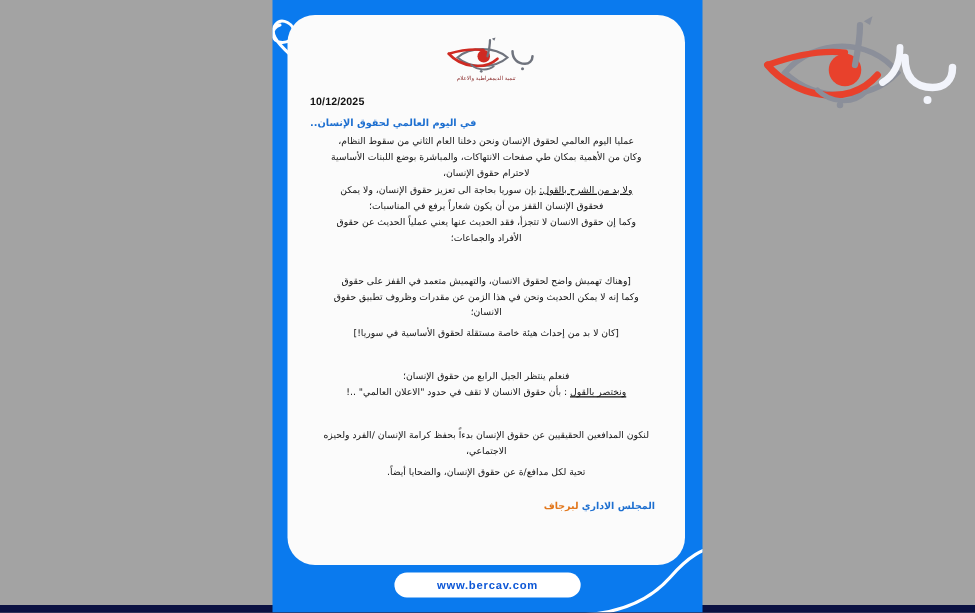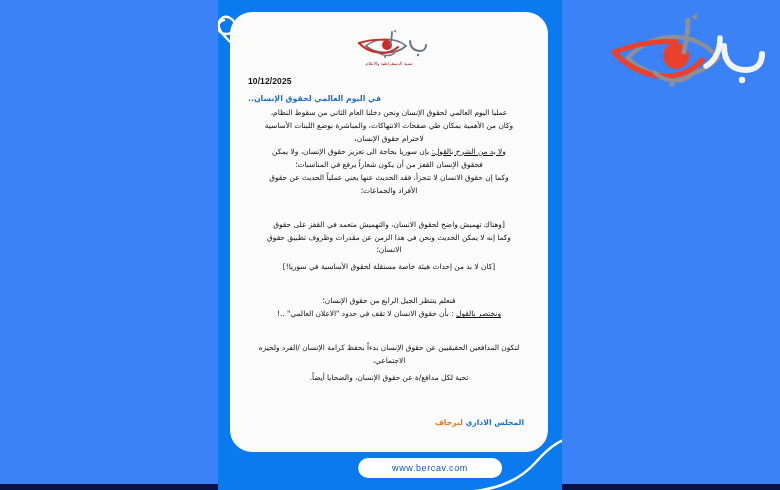--- a/index.html
+++ b/index.html
@@ -5,21 +5,21 @@
   * { margin:0; padding:0; box-sizing:border-box; }
   html, body {
     width:780px; height:490px;
     background:#0b1142;
     font-family:"DejaVu Sans", sans-serif;
     overflow:hidden;
   }
   #stage {
     position:relative;
     width:780px; height:484px;
-    background:#3b82f6;
+    background:#a3a3a3;
   }
 
   
   .brand-logo {
     position:absolute;
     left:592px; top:8px;
     width:176px; height:88px;
   }
   .brand-logo svg { display:block; width:100%; height:100%; }
 
@@ -105,42 +105,41 @@
   .u { text-decoration:underline; }
 
   
   .doc-sign {
     direction:rtl;
     text-align:right;
     font-family:"DejaVu Sans", sans-serif;
     font-size:7.6px;
     font-weight:bold;
     color:#1d6fd0;
-    margin-top:34px;
+    margin-top:16px;
     padding-right:6px;
   }
   .doc-sign .accent { color:#e2761b; }
 
   
   .footer-pill {
     position:absolute;
     left:50%;
     transform:translateX(-50%);
     bottom:12px;
     background:#ffffff;
     border-radius:999px;
     padding:5px 34px;
     font-family:"Liberation Sans", sans-serif;
     font-size:9px;
-    font-weight:normal;
+    font-weight:bold;
     color:#0d57d6;
     letter-spacing:.6px;
     white-space:nowrap;
     z-index:5;
-    margin-left:40px;
   }
 </style>
 </head>
 <body>
 
 <div id="stage">
 
   <div class="brand-logo">
     <svg viewBox="0 0 176 88" xmlns="http://www.w3.org/2000/svg">
 

